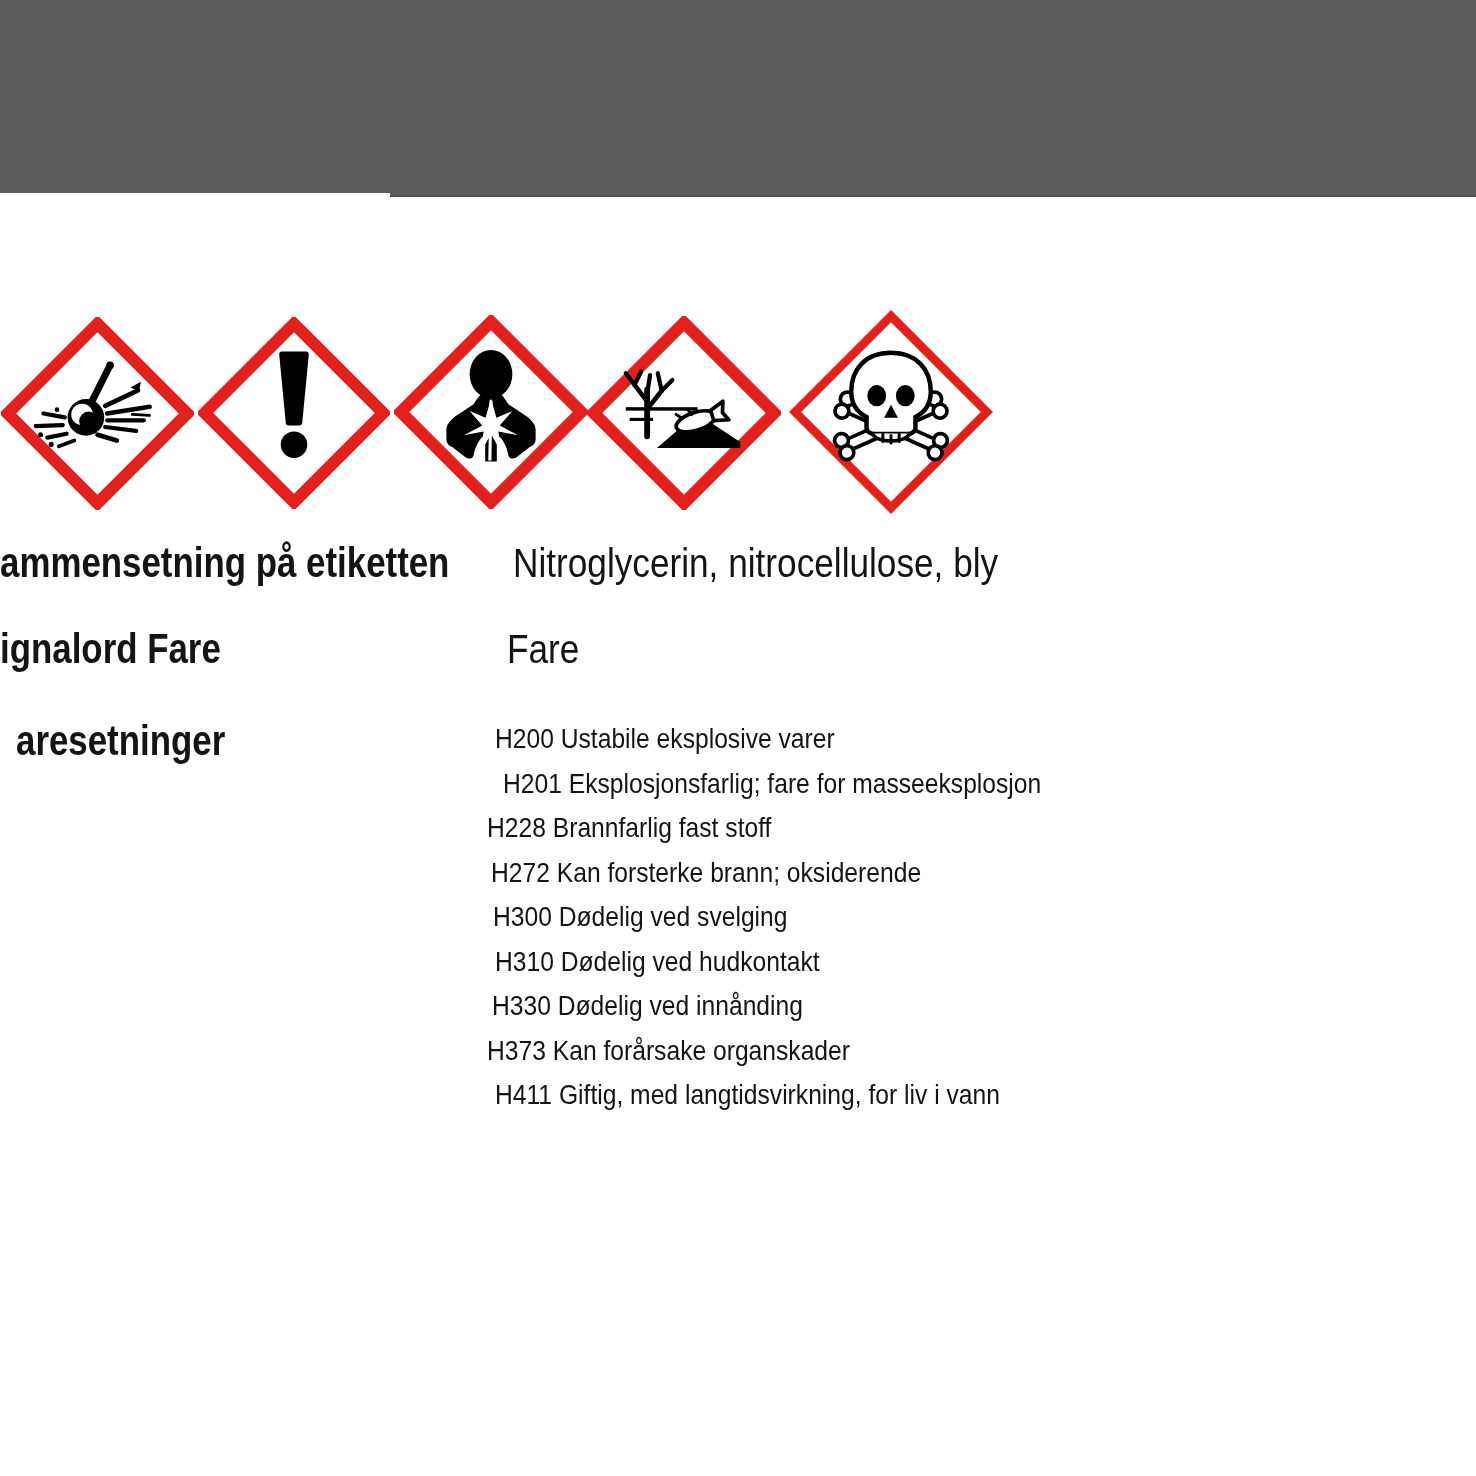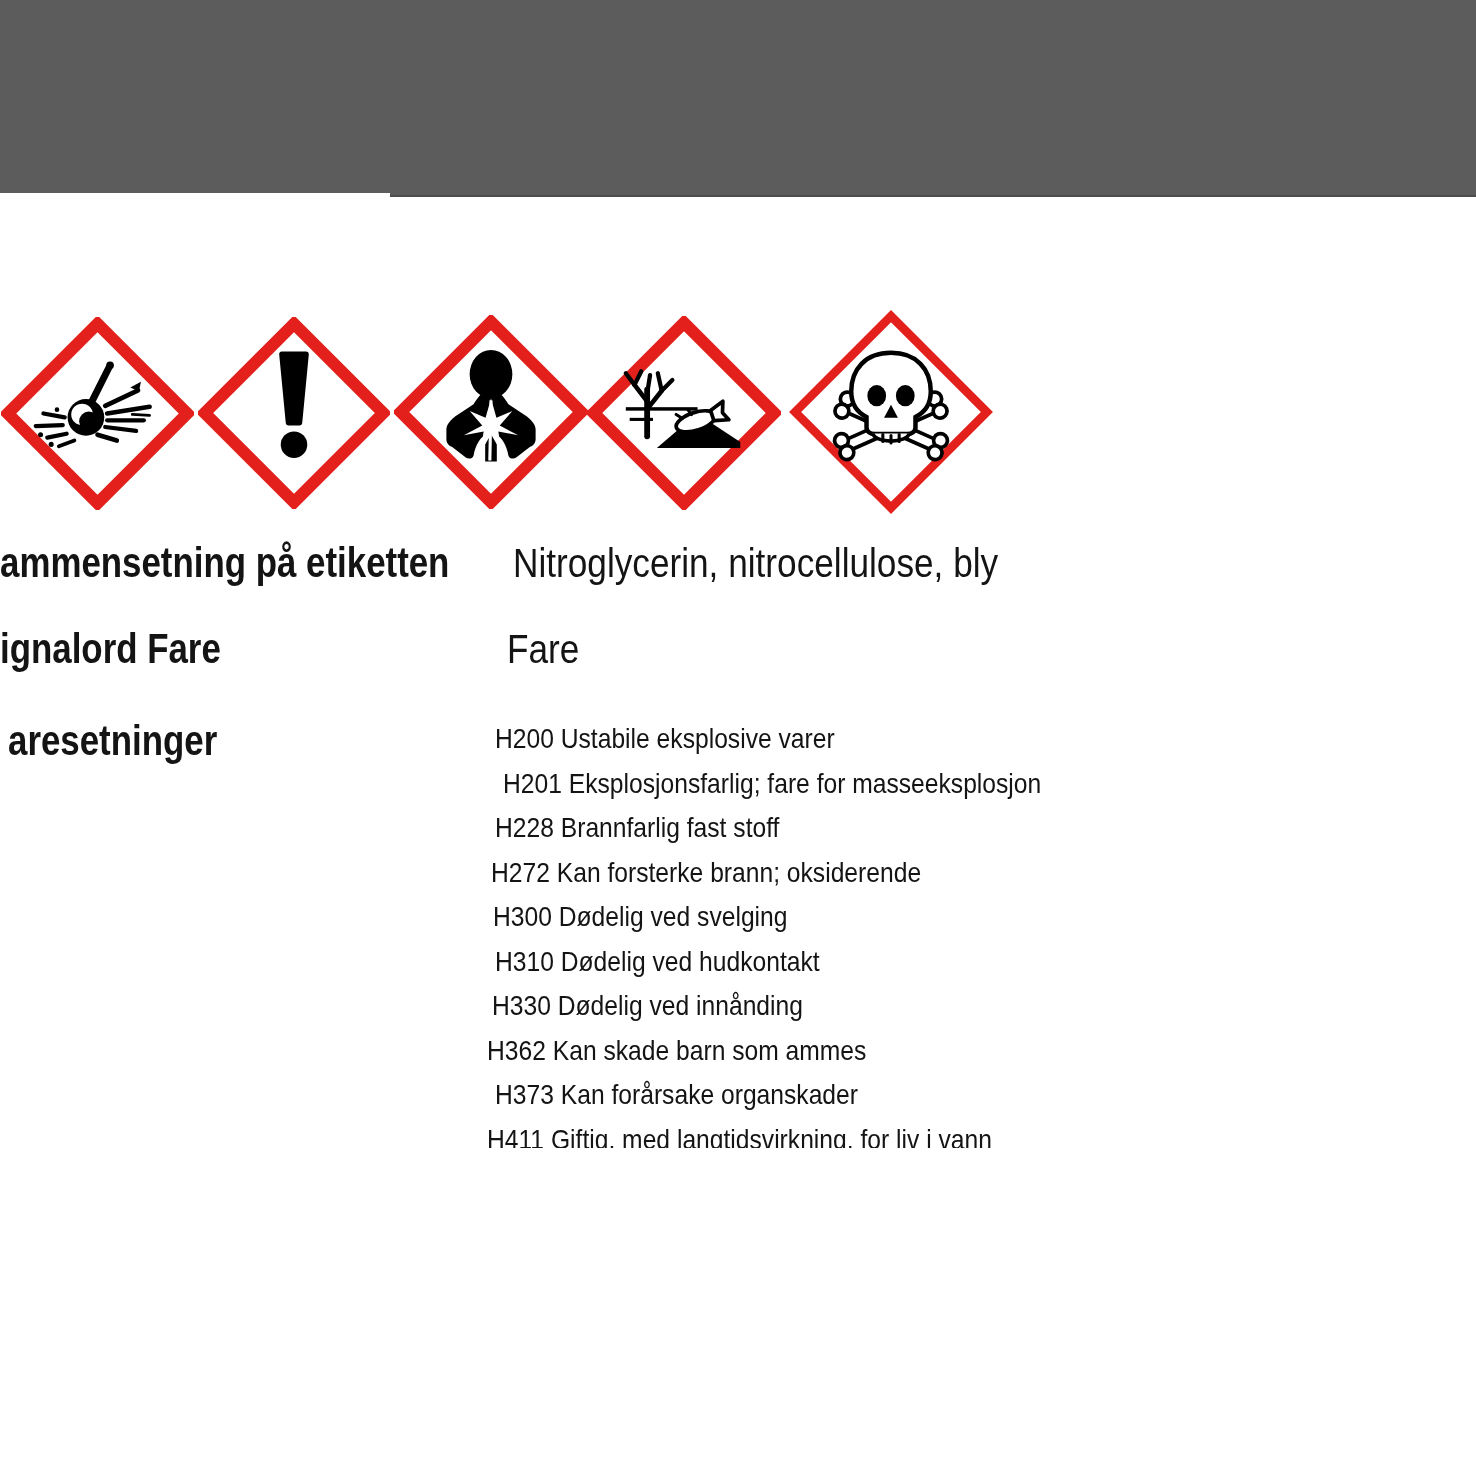--- a/index.html
+++ b/index.html
@@ -18,21 +18,21 @@
   .txt{position:absolute;white-space:nowrap;line-height:1;}
   .label{font-weight:bold;font-size:42px;}
   .value{font-size:40px;}
   .cx{display:inline-block;transform:scaleX(0.88);transform-origin:0 50%;}
   .cxb{display:inline-block;transform:scaleX(0.83);transform-origin:0 50%;}
 
   .hlist{position:absolute;left:487px;top:717px;font-size:28px;line-height:44.5px;}
   .hline{white-space:nowrap;}
   .hline:nth-child(1){margin-left:8px;}
   .hline:nth-child(2){margin-left:16px;}
-  .hline:nth-child(3){margin-left:8px;}
+  .hline:nth-child(3){}
   .hline:nth-child(4){margin-left:4px;}
   .hline:nth-child(5){margin-left:6px;}
   .hline:nth-child(6){margin-left:8px;}
   .hline:nth-child(7){margin-left:5px;}
   .hline:nth-child(8){margin-left:0px;}
   .hline:nth-child(9){margin-left:8px;}
   .hline:nth-child(10){}
 
   svg .ln{stroke:#000;fill:none;stroke-linecap:round;}
 </style>
@@ -142,30 +142,29 @@
     <span class="cxb">ignalord Fare</span>
   </div>
 
   <div class="txt value" style="left:513px;top:543px">
     <span class="cx">Nitroglycerin, nitrocellulose, bly</span>
   </div>
   <div class="txt value" style="left:507px;top:629px">
     <span class="cx">Fare</span>
   </div>
 
-  <div class="txt label" style="left:8px;top:720px">
+  <div class="txt label" style="left:16px;top:720px">
     <span class="cxb">aresetninger</span>
   </div>
 
   <div class="hlist">
       <div class="hline"><span class="cx">H200 Ustabile eksplosive varer</span></div>
       <div class="hline"><span class="cx">H201 Eksplosjonsfarlig; fare for masseeksplosjon</span></div>
       <div class="hline"><span class="cx">H228 Brannfarlig fast stoff</span></div>
       <div class="hline"><span class="cx">H272 Kan forsterke brann; oksiderende</span></div>
       <div class="hline"><span class="cx">H300 Dødelig ved svelging</span></div>
       <div class="hline"><span class="cx">H310 Dødelig ved hudkontakt</span></div>
       <div class="hline"><span class="cx">H330 Dødelig ved innånding</span></div>
-      <div class="hline"><span class="cx">H362 Kan skade barn som ammes</span></div>
       <div class="hline"><span class="cx">H373 Kan forårsake organskader</span></div>
       <div class="hline"><span class="cx">H411 Giftig, med langtidsvirkning, for liv i vann</span></div>
     </div>
 
 </div>
 
 </body></html>

